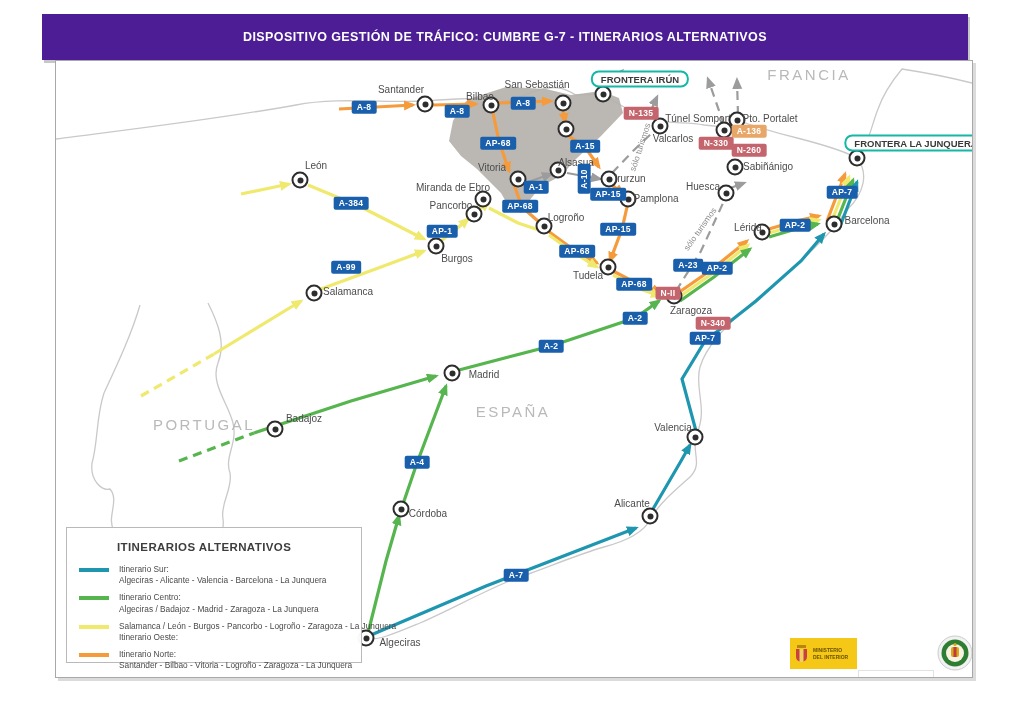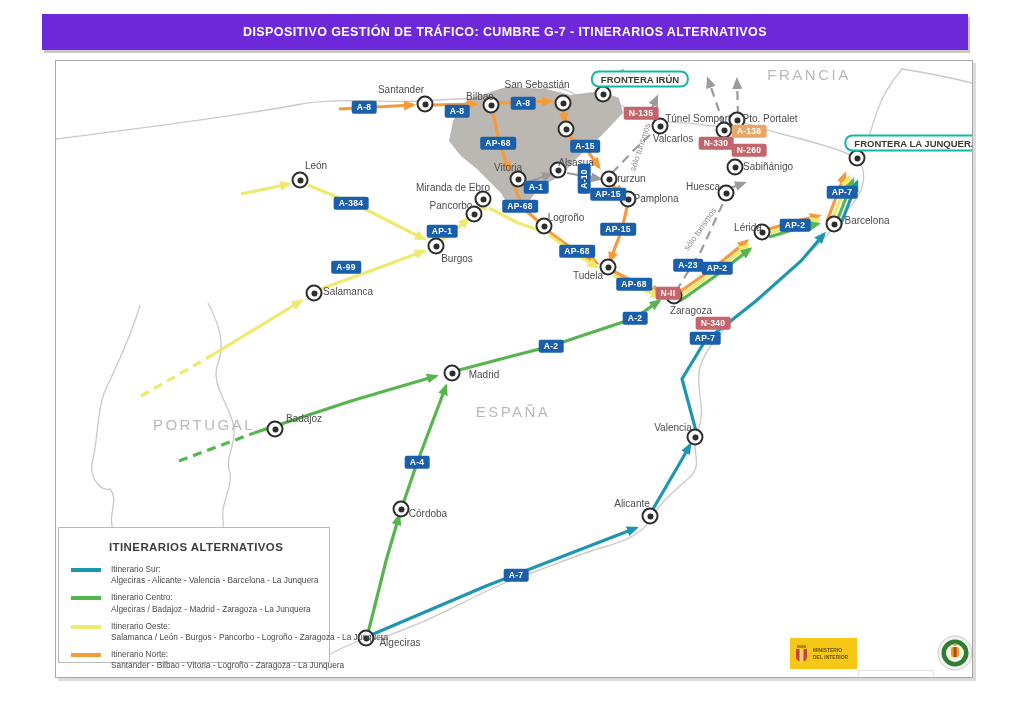--- a/index.html
+++ b/index.html
@@ -1,19 +1,19 @@
 <!DOCTYPE html>
 <html><head>
 <meta charset="utf-8">
 <style>
   html,body{margin:0;padding:0;background:#ffffff;font-family:"Liberation Sans",sans-serif;}
   #page{position:relative;width:1010px;height:720px;background:#fff;overflow:hidden;}
 
-  #title-bar{position:absolute;left:42px;top:14px;width:926px;height:36px;
-    background:#6d28d9;color:#fff;display:flex;align-items:center;justify-content:center;
+  #title-bar{position:absolute;left:42px;top:14px;width:926px;height:46px;
+    background:#4c1d95;color:#fff;display:flex;align-items:center;justify-content:center;
     font-size:12.5px;font-weight:bold;letter-spacing:.4px;box-shadow:2px 3px 0 rgba(0,0,0,.22);}
 
   #map-frame{position:absolute;left:55px;top:60px;width:916px;height:616px;background:#fff;
     border:1px solid #a8a8a8;box-shadow:3px 3px 0 rgba(0,0,0,.14);overflow:hidden;}
   #map-svg{position:absolute;left:0;top:0;}
   #map-overlay{position:absolute;left:0;top:0;width:916px;height:616px;}
 
   .city-dot{position:absolute;width:13px;height:13px;border:2.4px solid #2d2d2d;border-radius:50%;
     background:#fff;transform:translate(-50%,-50%);box-sizing:content-box;}
   .city-dot i{position:absolute;left:50%;top:50%;width:6px;height:6px;background:#2d2d2d;
@@ -23,21 +23,21 @@
   .badge{position:absolute;transform:translate(-50%,-50%);font-size:8.5px;font-weight:bold;color:#fff;
     padding:1px 5px;border-radius:2px;white-space:nowrap;letter-spacing:.3px;line-height:1.25;}
   .badge.vertical{transform:translate(-50%,-50%) rotate(-90deg);}
 
   .frontier{position:absolute;transform:translate(-50%,-50%);background:#fff;border:2px solid #14b8a6;
     border-radius:8px;padding:1px 8px;font-size:9.5px;font-weight:bold;color:#3a3a3a;white-space:nowrap;}
   .region-label{position:absolute;transform:translate(-50%,-50%);font-size:15px;letter-spacing:2.5px;
     color:#b9b9b9;white-space:nowrap;}
   .note-label{position:absolute;transform-origin:center;font-size:8.5px;color:#8c8c8c;white-space:nowrap;}
 
-  #legend{position:absolute;left:2px;top:466px;width:272px;height:136px;
+  #legend{position:absolute;left:10px;top:466px;width:296px;height:136px;
     background:rgba(255,255,255,.97);border:1px solid #b9b9b9;box-sizing:border-box;}
   #legend h3{margin:13px 0 11px 50px;font-size:11.5px;color:#3d3d3d;font-weight:bold;letter-spacing:.4px;}
   .leg-row{display:flex;margin:0 6px 6px 12px;}
   .leg-swatch{width:30px;height:4px;margin:4px 10px 0 0;flex:none;}
   .leg-text{font-size:8.3px;color:#4a4a4a;line-height:1.35;white-space:nowrap;}
 
   #logo-ministry{position:absolute;left:734px;top:577px;width:67px;height:31px;background:#f5c817;
     display:flex;align-items:center;padding-left:4px;box-sizing:border-box;}
   #logo-ministry .mtext{font-size:5px;font-weight:bold;color:#6b5200;line-height:1.4;margin-left:4px;}
   #logo-dgt{position:absolute;left:802px;top:577px;width:76px;height:31px;background:#fff;
@@ -165,21 +165,21 @@
           <i></i>
         </div>
         <div class="city-label" style="left: 712px; top: 105px;">Sabiñánigo</div>
         <div class="city-dot" style="left: 670px; top: 132px;">
           <i></i>
         </div>
         <div class="city-label" style="left: 647px; top: 125px;">Huesca</div>
         <div class="city-dot" style="left: 462px; top: 118px;">
           <i></i>
         </div>
-        <div class="city-label" style="left: 452px; top: 106px;">Vitoria</div>
+        <div class="city-label" style="left: 436px; top: 106px;">Vitoria</div>
         <div class="city-dot" style="left: 502px; top: 109px;">
           <i></i>
         </div>
         <div class="city-label" style="left: 520px; top: 101px;">Alsasua</div>
         <div class="city-dot" style="left: 553px; top: 118px;">
           <i></i>
         </div>
         <div class="city-label" style="left: 574px; top: 117px;">Irurzun</div>
         <div class="city-dot" style="left: 572px; top: 138px;">
           <i></i>
@@ -304,22 +304,22 @@
           <div class="leg-row">
             <div class="leg-swatch" style="background: rgb(86, 181, 78);"></div>
             <div class="leg-text">
               <div>Itinerario Centro:</div>
               <div>Algeciras / Badajoz - Madrid - Zaragoza - La Junquera</div>
             </div>
           </div>
           <div class="leg-row">
             <div class="leg-swatch" style="background: rgb(239, 233, 110);"></div>
             <div class="leg-text">
+              <div>Salamanca / León - Burgos - Pancorbo - Logroño - Zaragoza - La Junquera</div>
               <div>Itinerario Oeste:</div>
-              <div>Salamanca / León - Burgos - Pancorbo - Logroño - Zaragoza - La Junquera</div>
             </div>
           </div>
           <div class="leg-row">
             <div class="leg-swatch" style="background: rgb(245, 155, 60);"></div>
             <div class="leg-text">
               <div>Itinerario Norte:</div>
               <div>Santander - Bilbao - Vitoria - Logroño - Zaragoza - La Junquera</div>
             </div>
           </div>
         </div>

